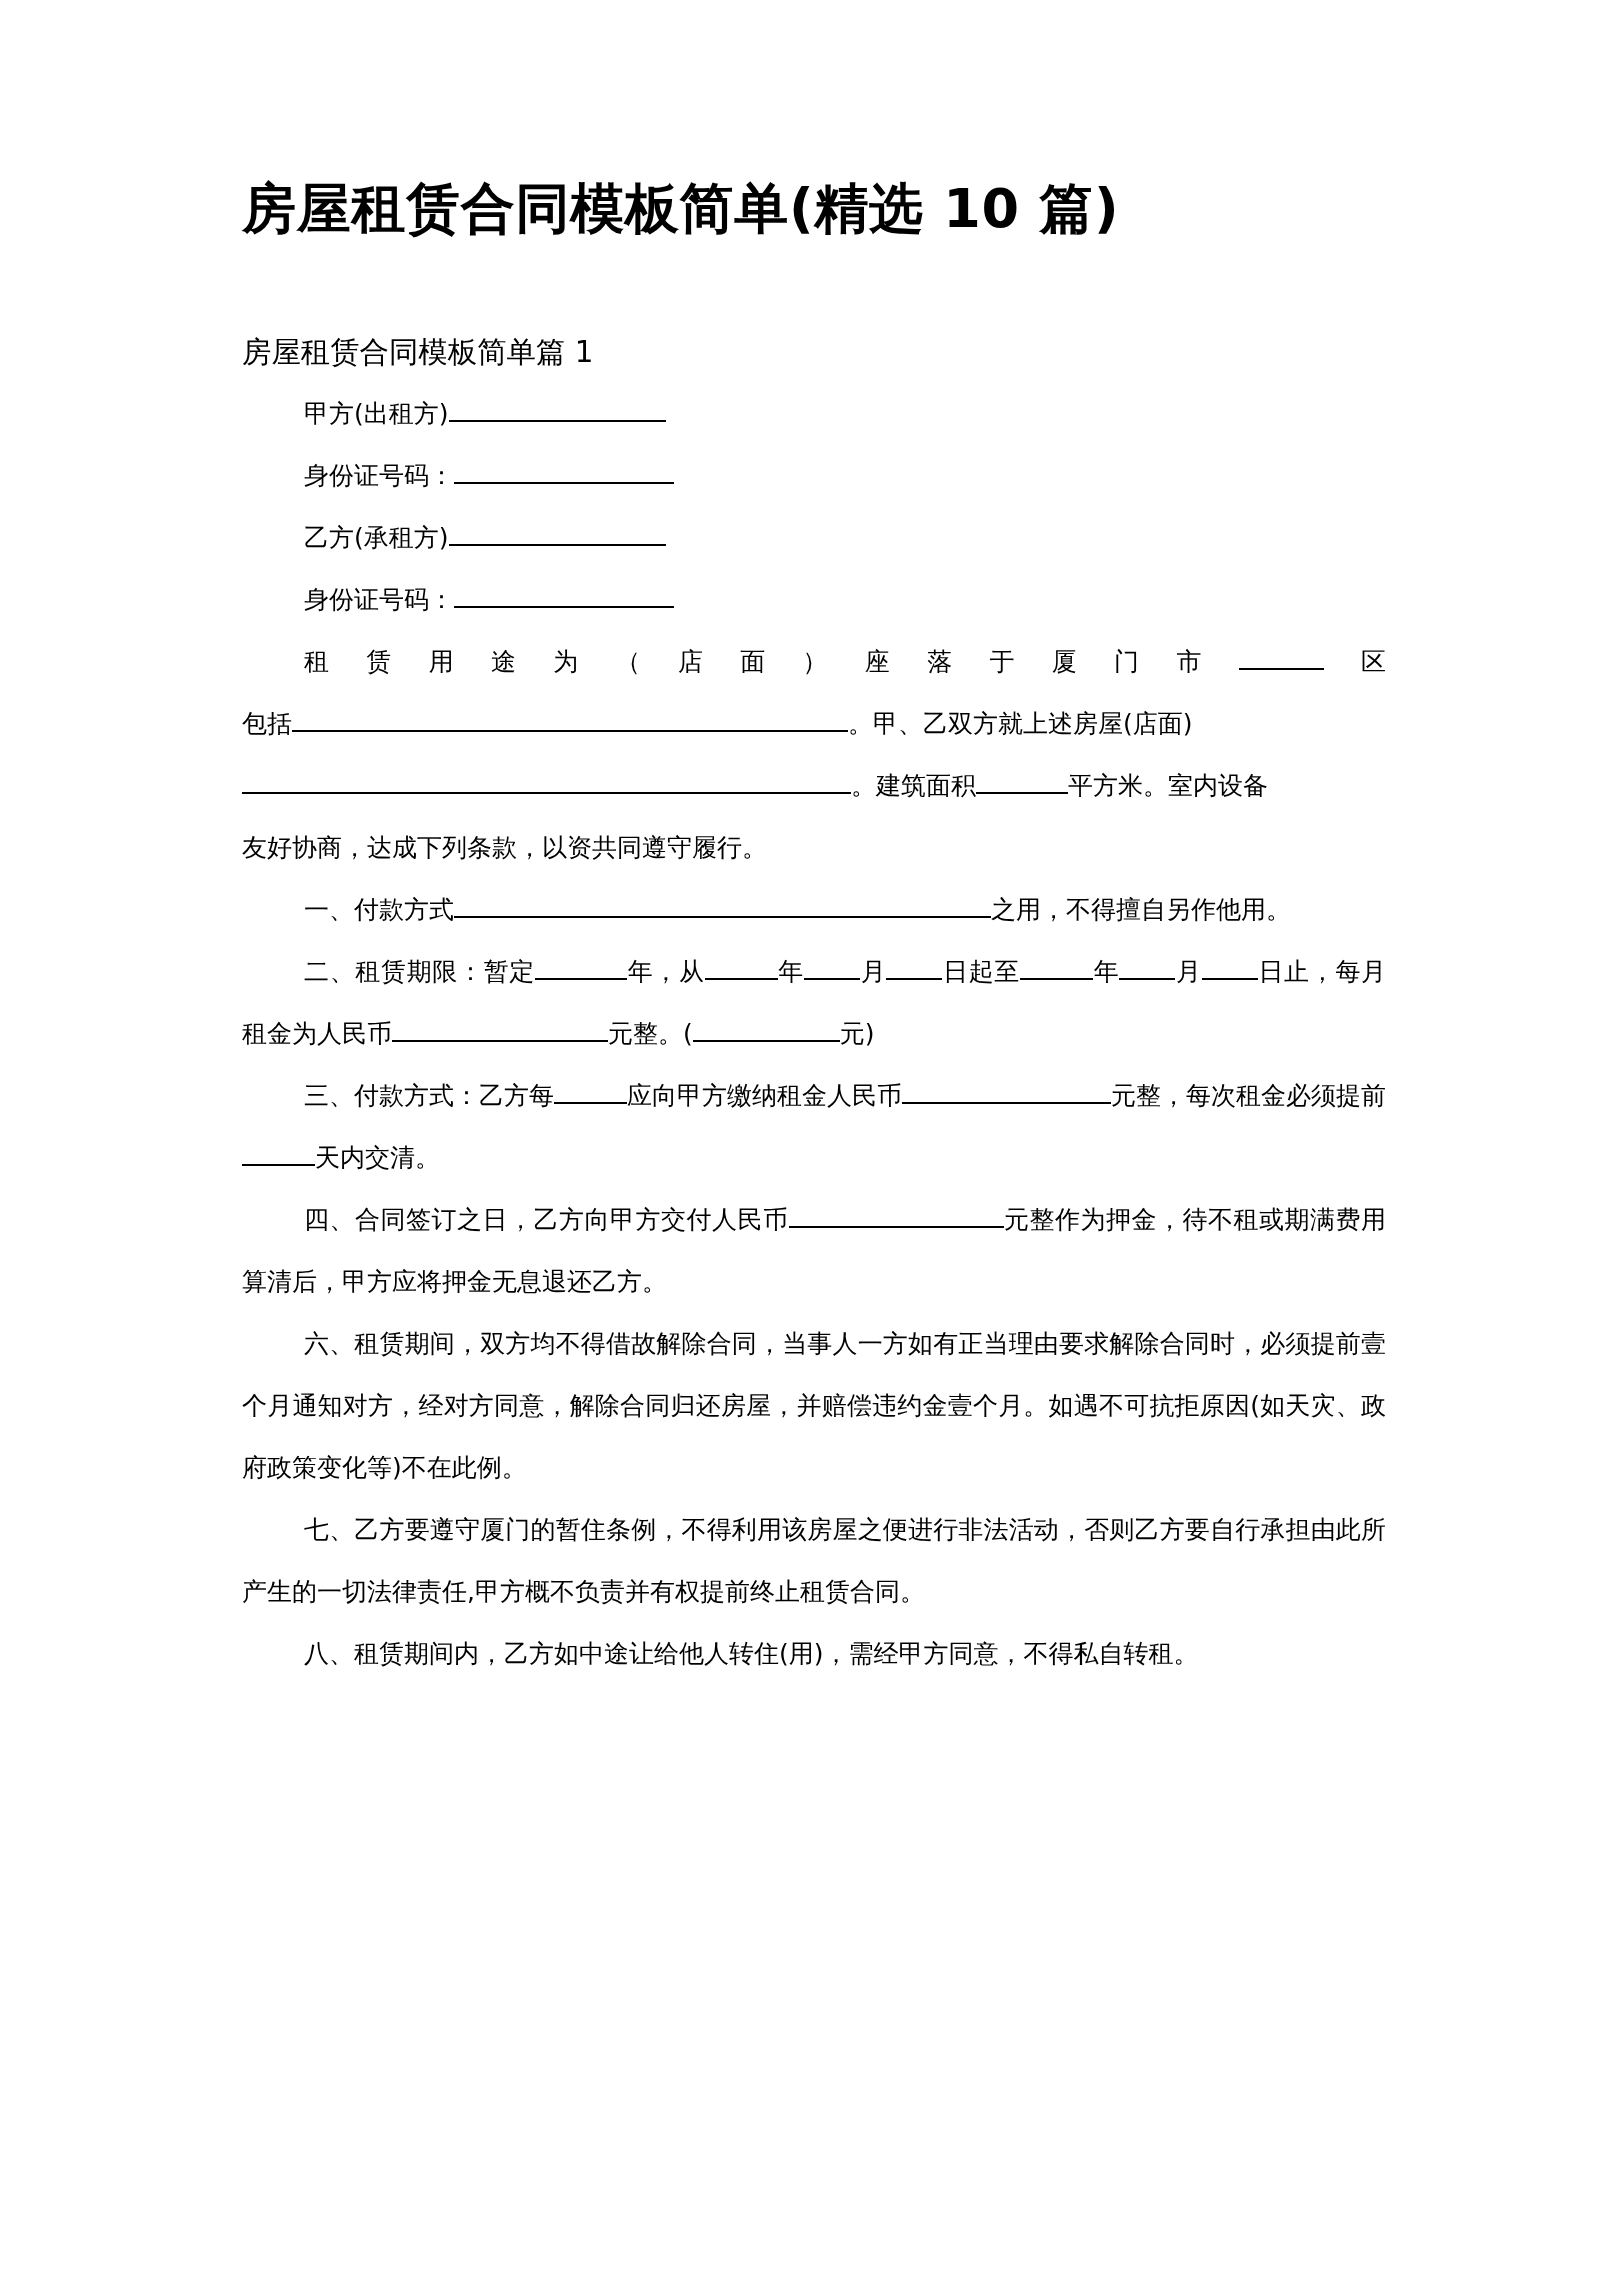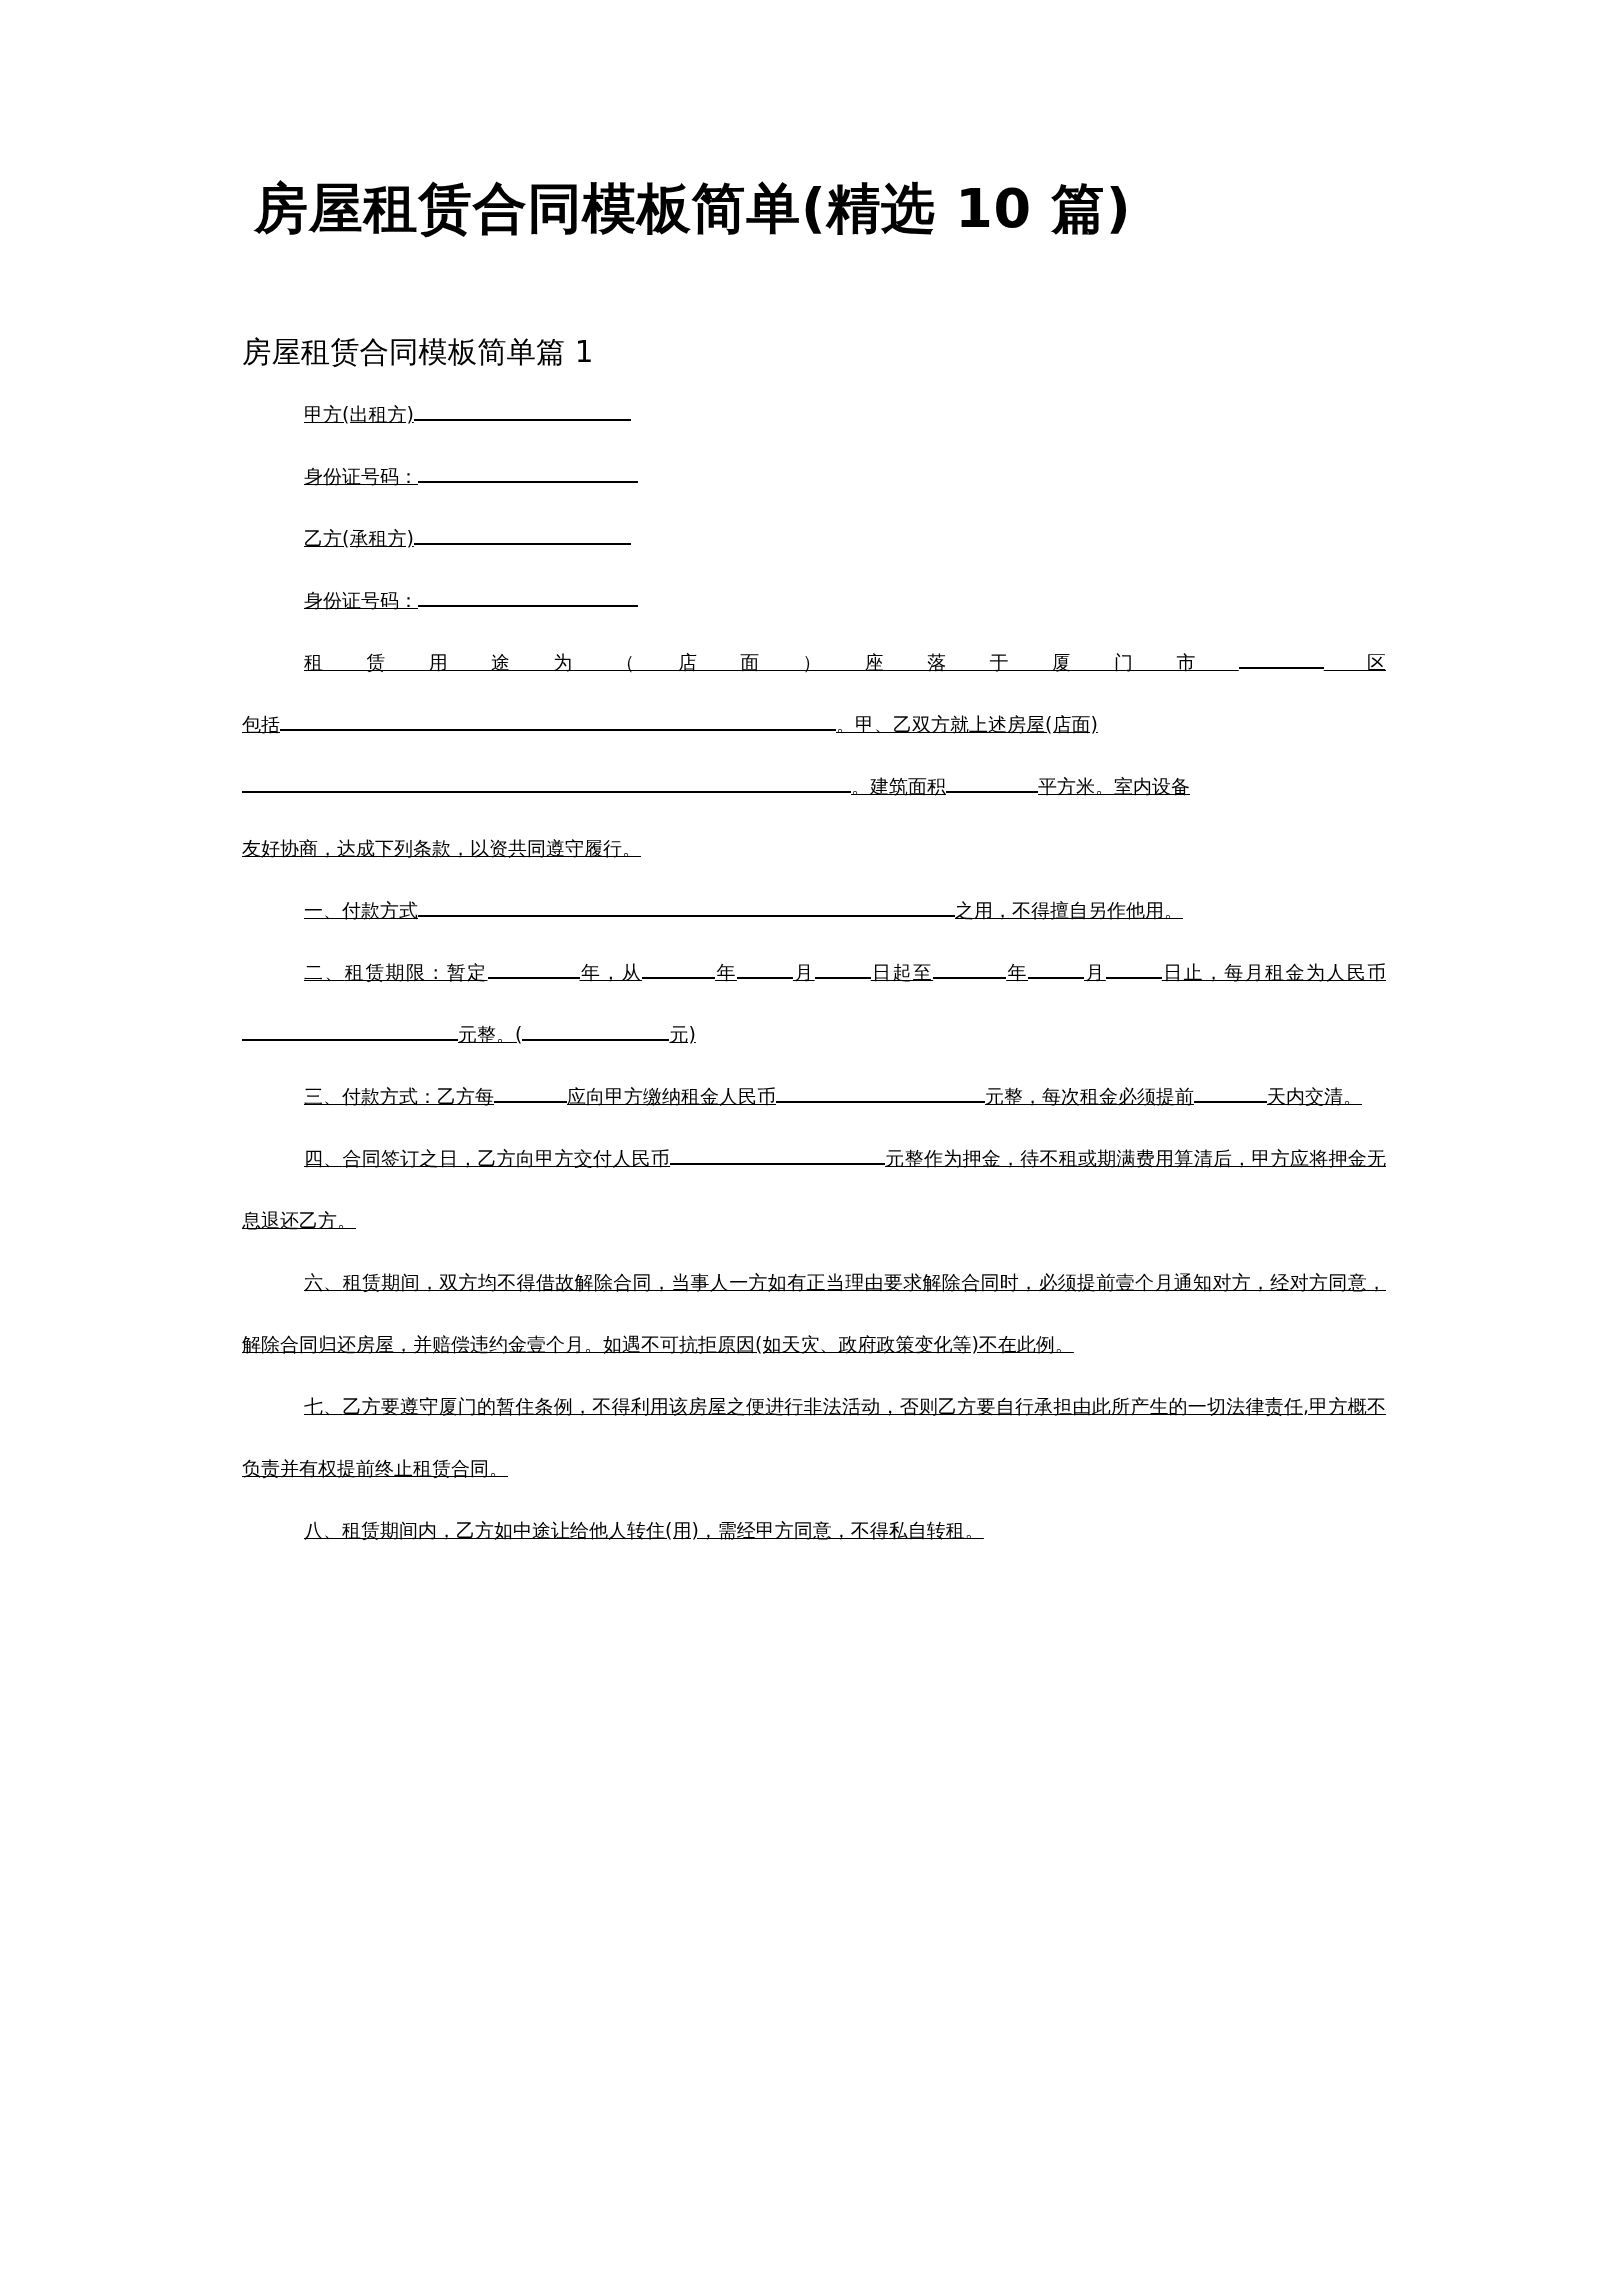--- a/index.html
+++ b/index.html
@@ -19,48 +19,47 @@
     position: relative;
     width: 1623px;
     height: 2295px;
     background: #ffffff;
     box-sizing: border-box;
   }
 
   
   .doc-title {
     position: absolute;
-    left: 254px;
+    left: 242px;
     top: 175px;
     width: 1145px;
     font-family: "DejaVu Sans", "Liberation Sans", sans-serif;
     font-size: 54px;
     font-weight: bold;
     line-height: 1.25;
     letter-spacing: 0.7px;
     white-space: nowrap;
   }
 
   
   .body-block {
     position: absolute;
     left: 242px;
     top: 321px;
     width: 1144px;
   }
 
   .para {
-    font-size: 19px;
+    font-size: 25px;
     line-height: 62px;
     text-align: justify;
     text-justify: inter-character;
     text-align-last: left;
     word-break: break-all;
     margin: 0;
-    text-decoration: underline;
   }
 
   .para.indent {
     text-indent: 62px;
   }
 
   
   .subhead {
     font-size: 29.4px;
     line-height: 62px;

